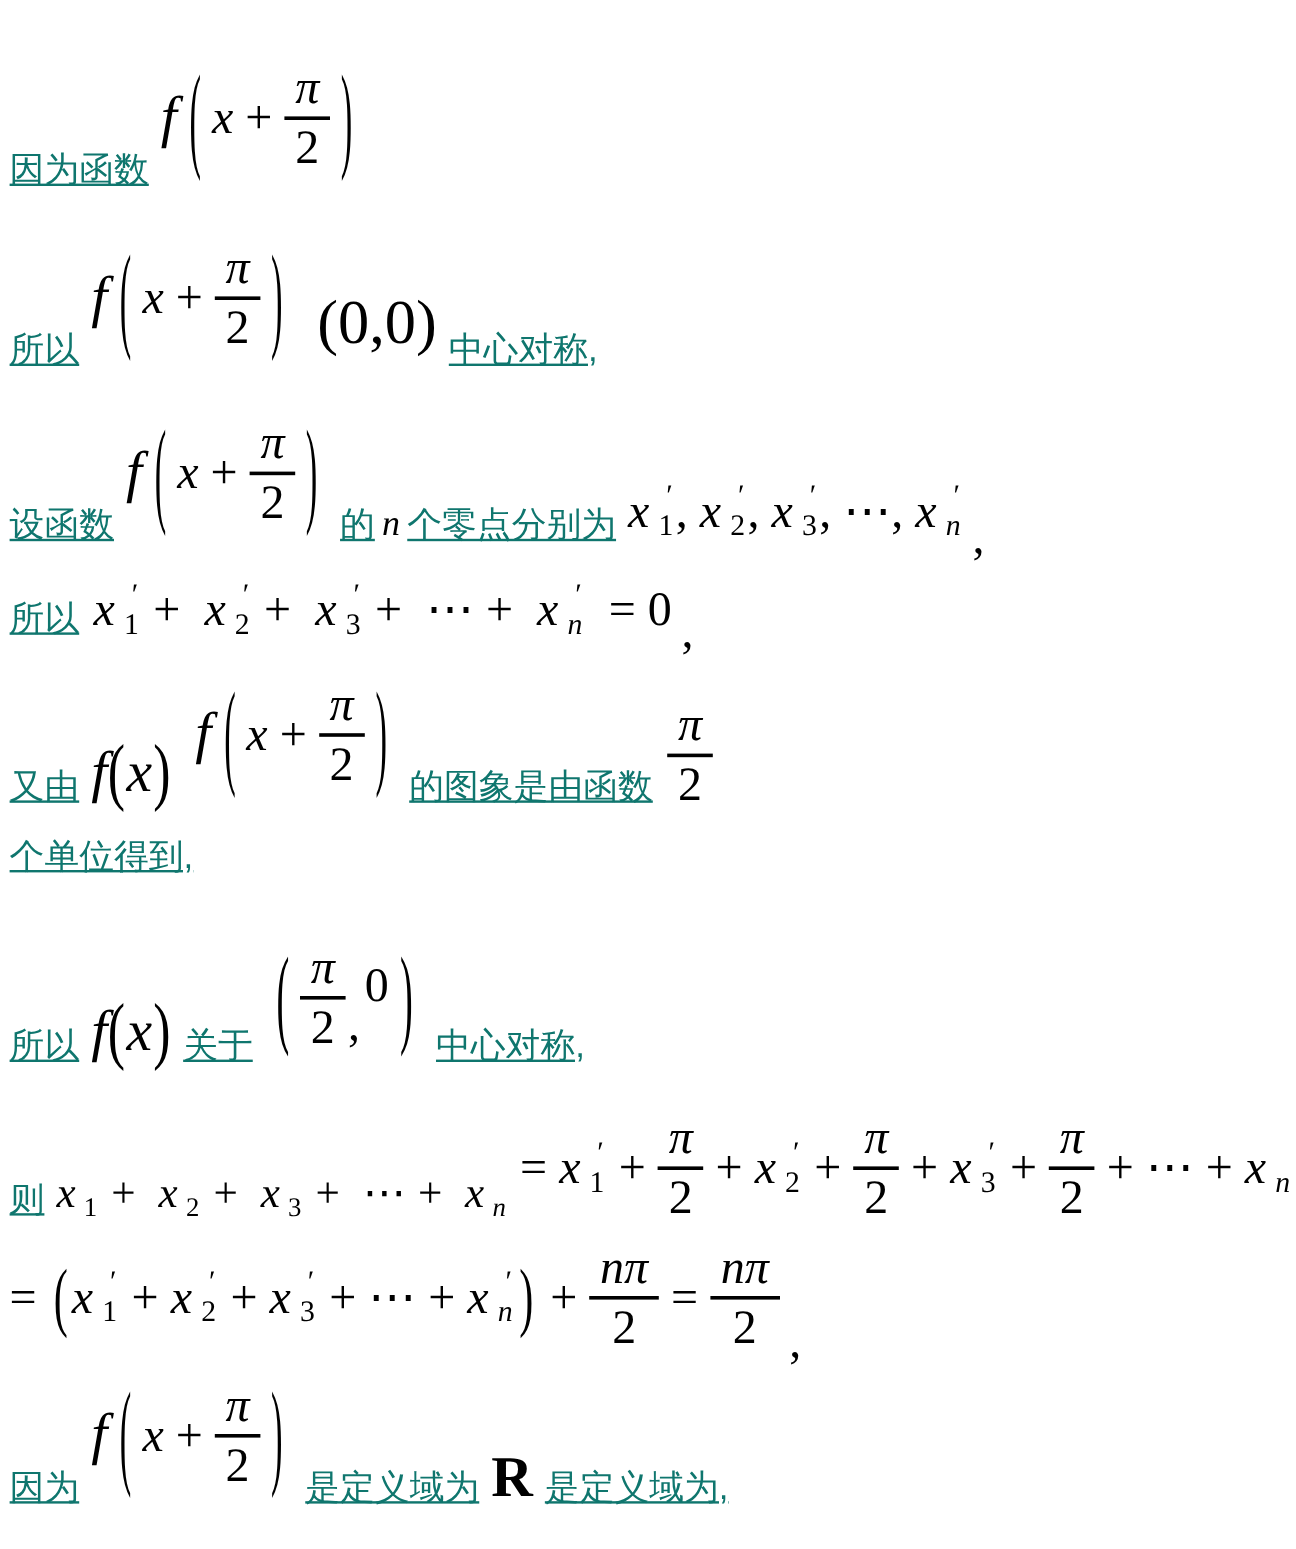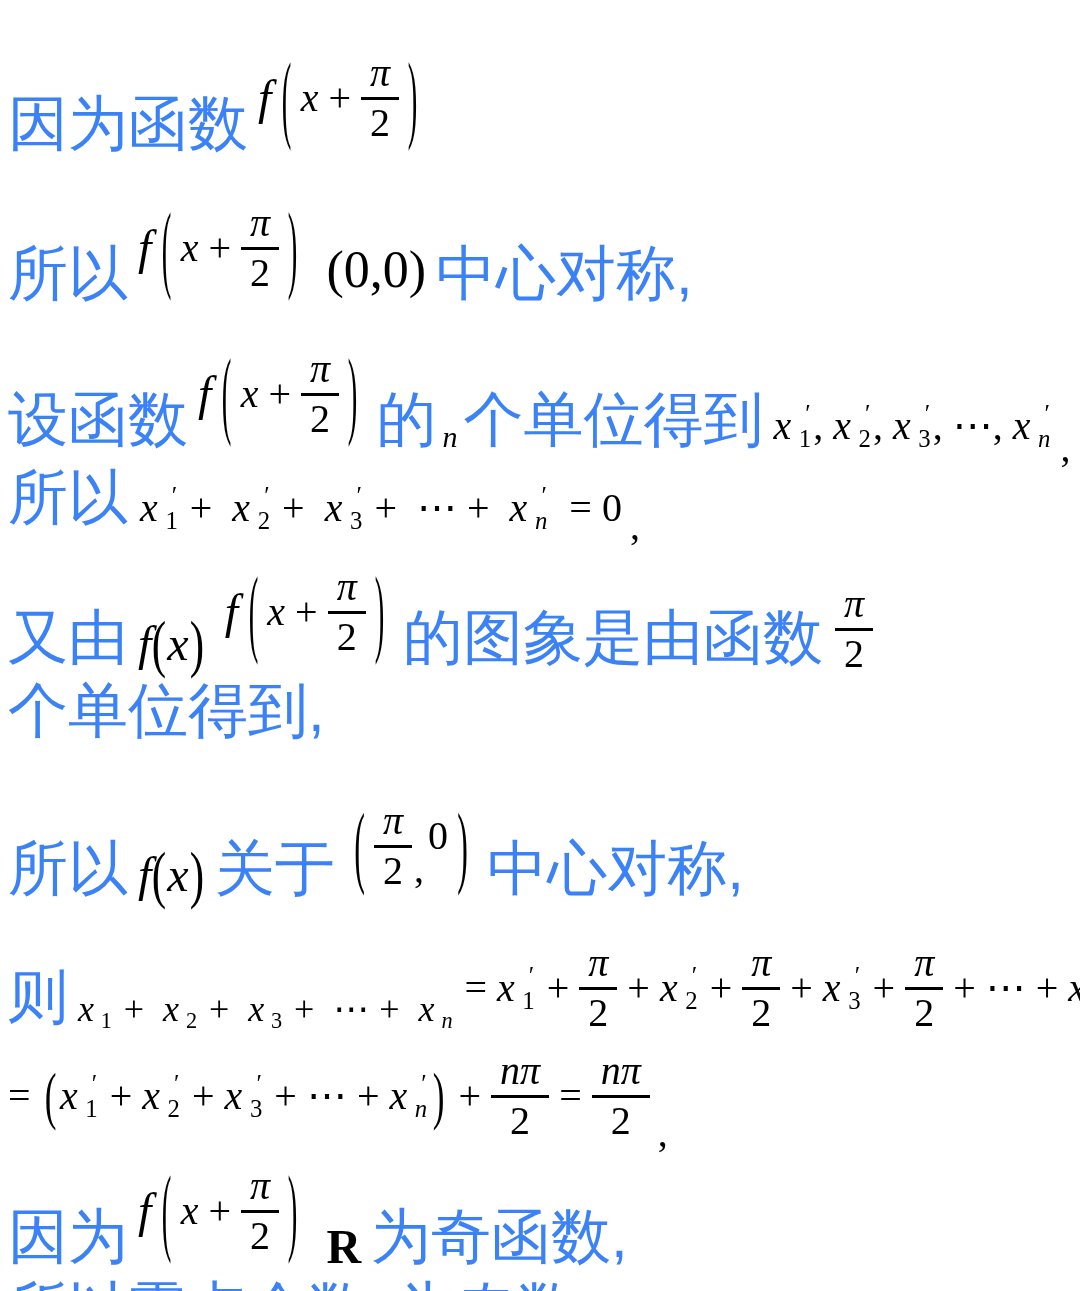--- a/index.html
+++ b/index.html
@@ -2,21 +2,21 @@
 <html><head>
 <meta charset="utf-8">
 <style>
   * { margin:0; padding:0; box-sizing:border-box; }
   html,body { width:1080px; height:1291px; overflow:hidden; background:#ffffff; }
   body { color:#000; }
 
   .row { display:flex; align-items:flex-end; padding-left:8px; }
 
   
-  .cn { font-family:"Liberation Sans", sans-serif; font-size:60px; line-height:1.22; color:#3b82f6; white-space:nowrap; }
+  .cn { font-family:"Liberation Sans", sans-serif; font-size:29px; line-height:1.22; color:#0f766e; white-space:nowrap;text-decoration:underline; }
 
   
   .m  { font-family:"Liberation Serif", serif; font-size:40px; line-height:1; color:#000; white-space:nowrap; }
   .it { font-style:italic; }
   .op { padding:0 10px; }
 
   
   .frac { display:inline-flex; flex-direction:column; align-items:center; }
   .fn   { border-bottom:3px solid #000; padding:0 9px 4px; display:inline-flex; justify-content:center; line-height:1; }
   .fd   { padding-top:3px; line-height:1; }
@@ -95,21 +95,21 @@
     <span class="it">x</span>
     <span class="op">+</span>
     <span class="frac">
       <span class="fn it">π</span>
       <span class="fd">2</span>
     </span>
     <span class="bp">)</span>
   </span>
   <span class="cn">的</span>
   <span class="smn">n</span>
-  <span class="cn">个单位得到</span>
+  <span class="cn">个零点分别为</span>
   <span class="m raise10" style="margin-left:10px;">
     <span class="xp it"><span>x</span><span class="pr">′</span><span class="sb">1</span></span><span>,</span>
     <span class="xp it"><span>x</span><span class="pr">′</span><span class="sb">2</span></span><span>,</span>
     <span class="xp it"><span>x</span><span class="pr">′</span><span class="sb">3</span></span><span>,</span>
     <span>⋯</span><span>,</span>
     <span class="xp it"><span>x</span><span class="pr">′</span><span class="sb sbit">n</span></span>
   </span>
   <span class="m lowc">,</span>
 </div>
 
@@ -247,21 +247,22 @@
     <span class="it fsym">f</span>
     <span class="bp">(</span>
     <span class="it">x</span>
     <span class="op">+</span>
     <span class="frac">
       <span class="fn it">π</span>
       <span class="fd">2</span>
     </span>
     <span class="bp">)</span>
   </span>
+  <span class="cn">是定义域为</span>
   <span class="rbold">R</span>
-  <span class="cn">为奇函数,</span>
+  <span class="cn">是定义域为,</span>
 </div>
 
 <div class="row" style="min-height:70px;">
   <span class="cn">所以零点个数</span>
   <span class="smn" style="font-size:34px;">n</span>
   <span class="cn">为奇数</span>
 </div>
 
 </body></html>

